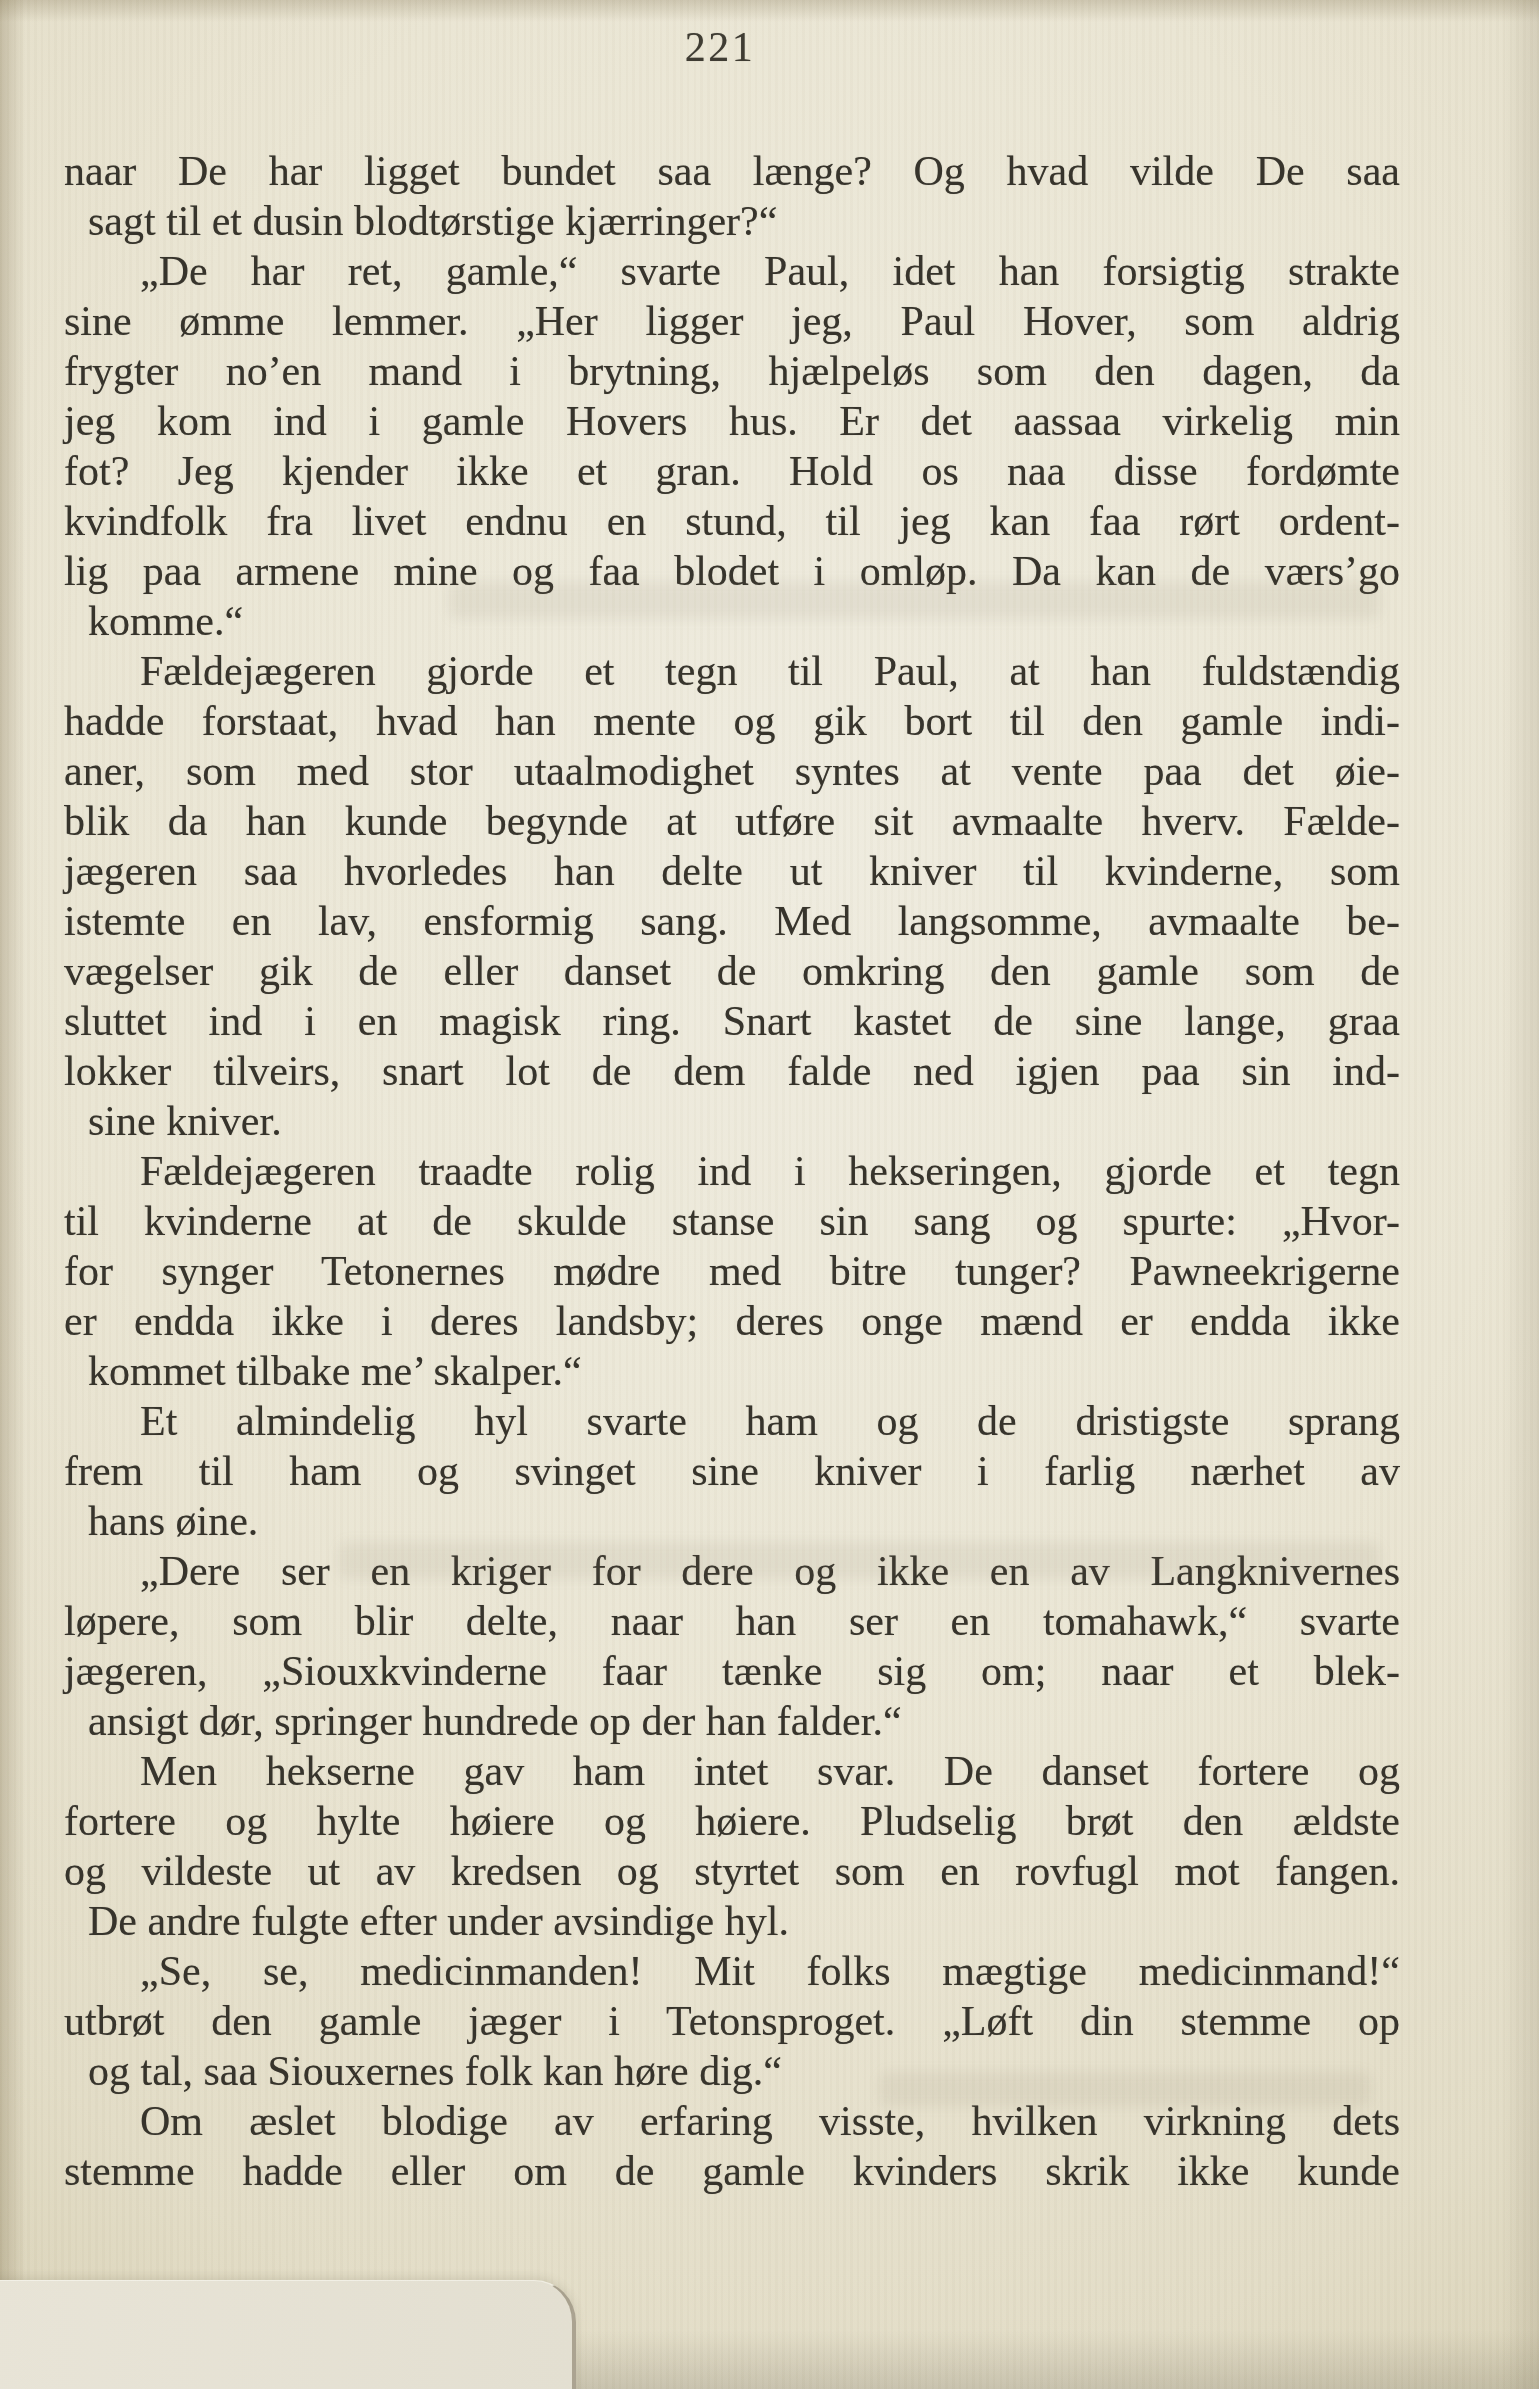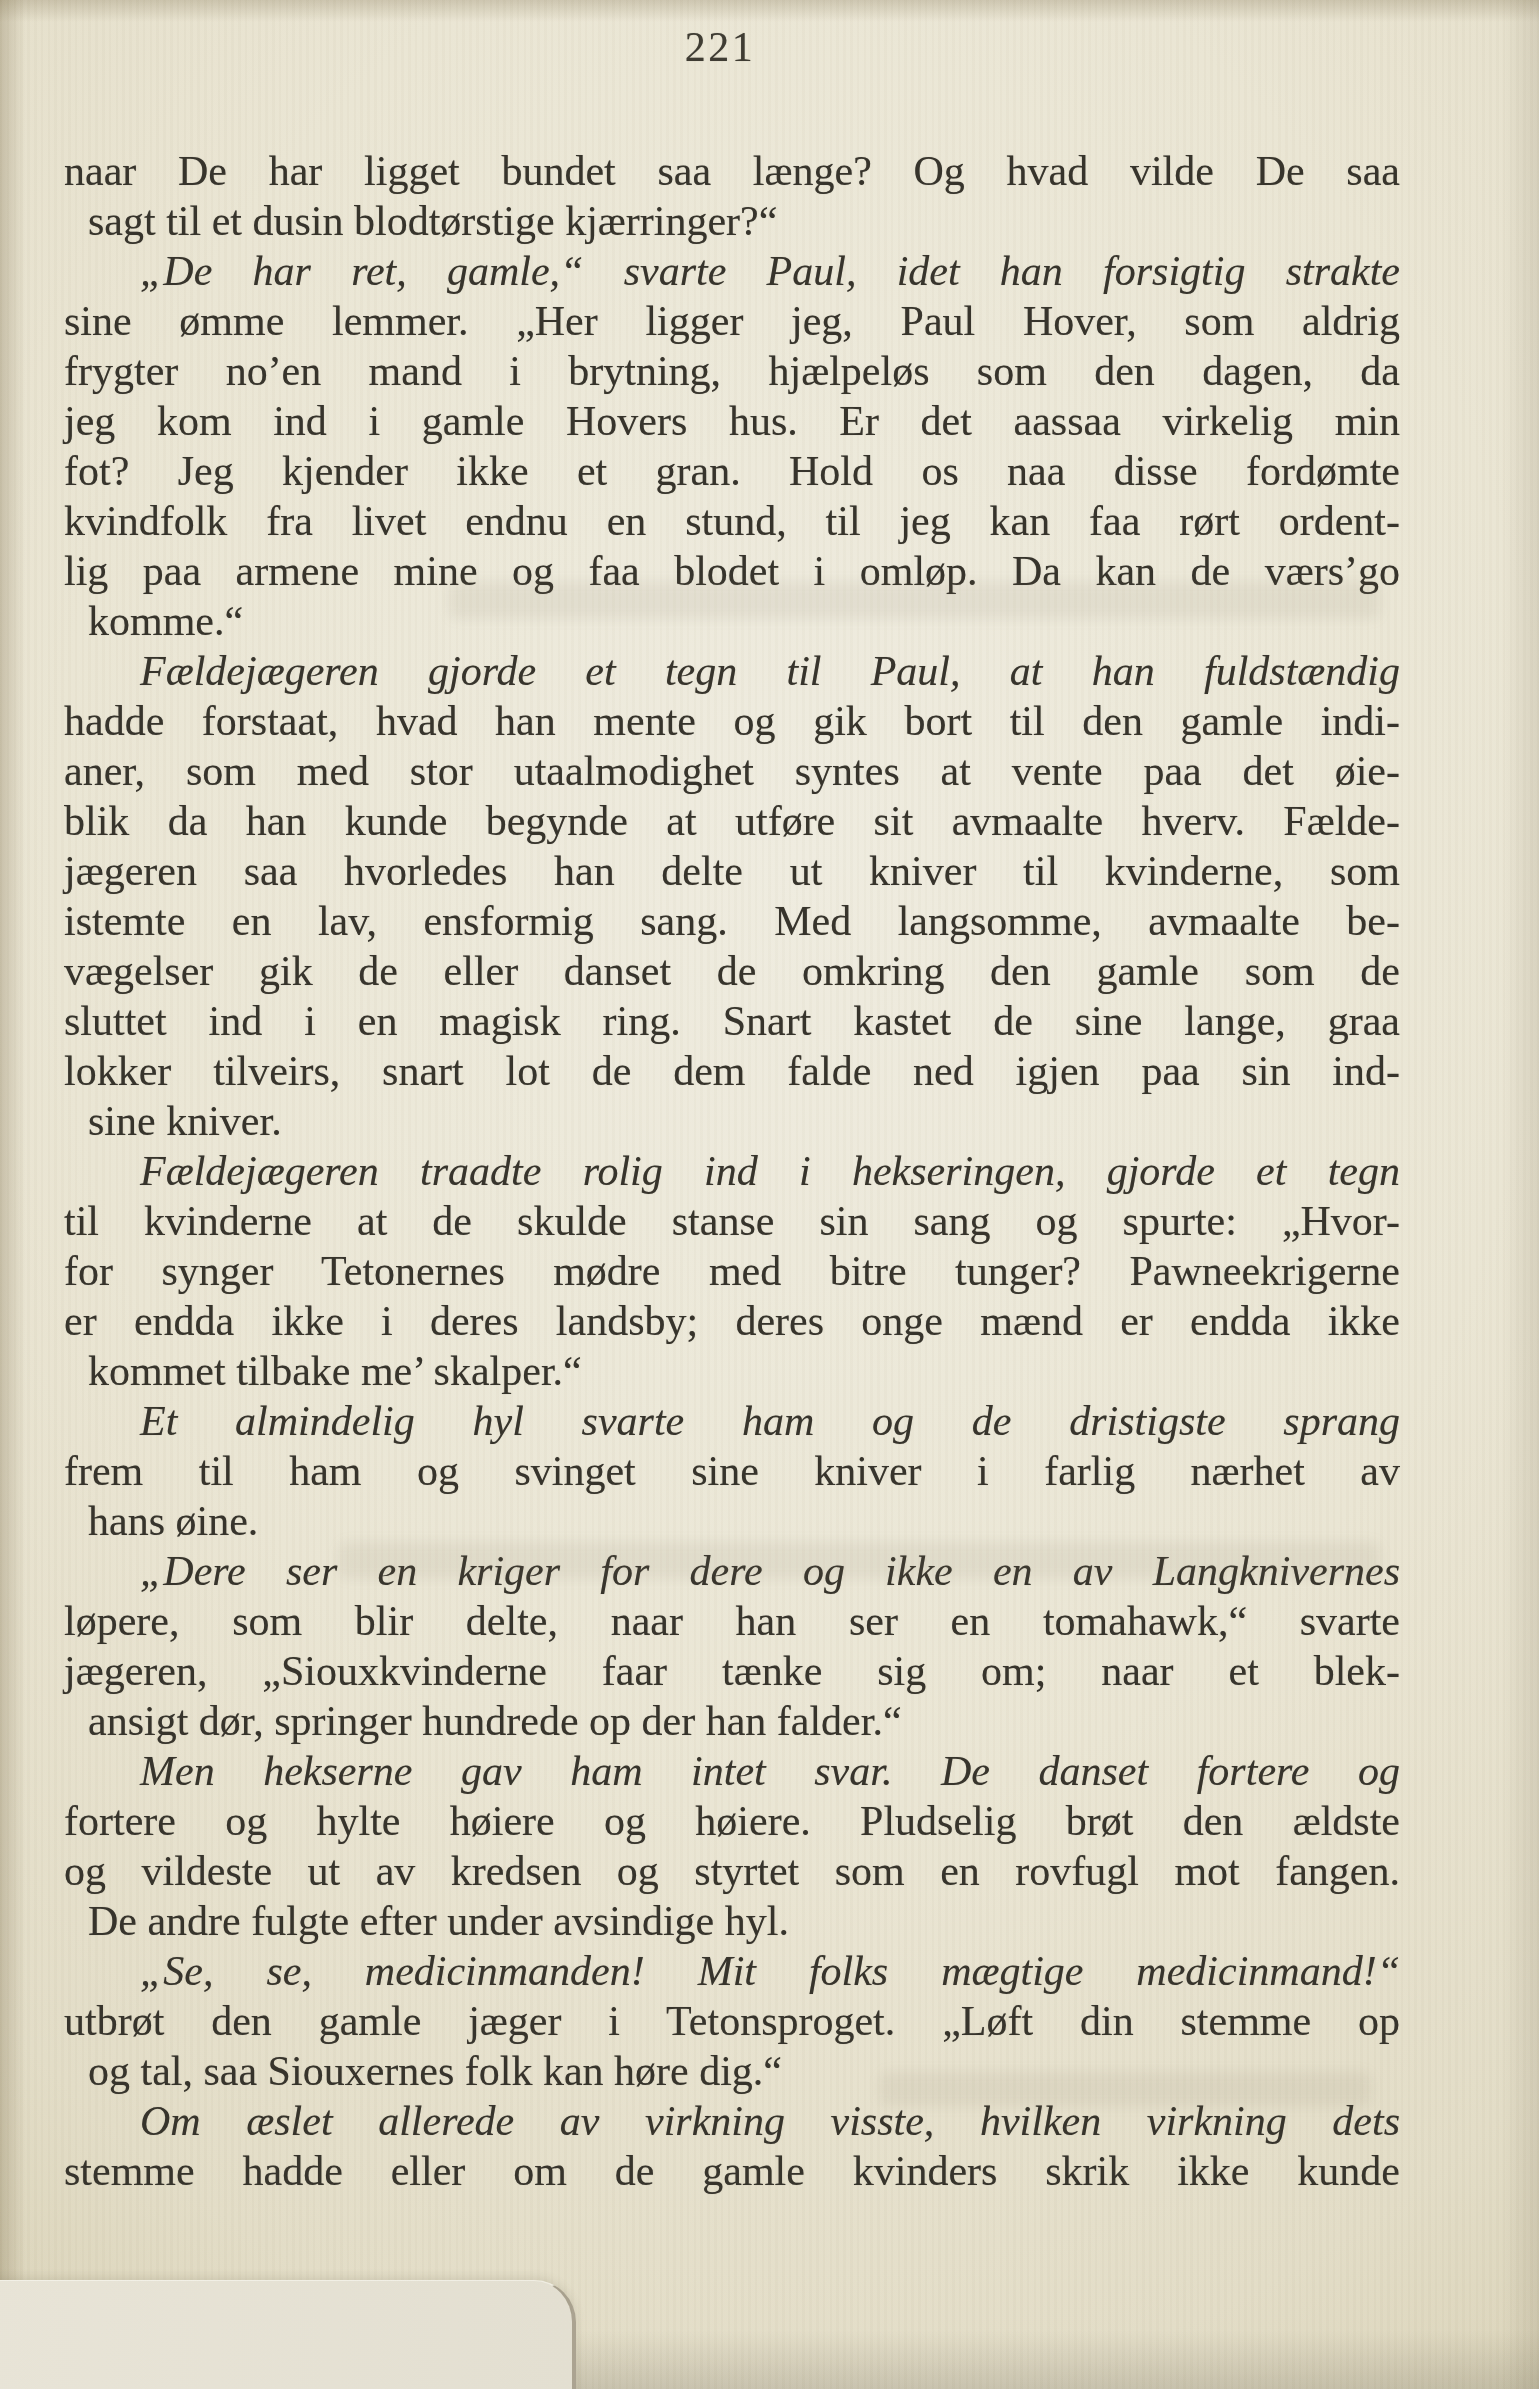--- a/index.html
+++ b/index.html
@@ -38,21 +38,21 @@
     font-size: 42px; line-height: 50px;
     text-shadow: 0 0 0.8px rgba(55,52,44,0.40);
   }
   .line {
     text-align: justify;
     text-align-last: justify;
     text-justify: inter-word;
     white-space: normal;
   }
   .line.end { text-align-last: left; margin-left: 24px; }
-  .line.indent { text-indent: 76px; font-style: italic; }
+  .line.indent { text-indent: 76px; }
   .bleed {
     position: absolute; pointer-events: none;
     background: rgba(122,116,94,0.09);
     filter: blur(6px); border-radius: 8.5px;
   }
   .patch {
     position: absolute; left: -22px; top: 2280px; width: 594px; height: 127px;
     background: linear-gradient(to right, #e8e4d7, #e3dfd1);
     border-top-right-radius: 42px;
     border-right: 4.2px solid rgba(120,110,88,0.55);
@@ -101,21 +101,21 @@
       <div class="line">løpere, som blir delte, naar han ser en tomahawk,“ svarte</div>
       <div class="line">jægeren, „Siouxkvinderne faar tænke sig om; naar et blek-</div>
       <div class="line end">ansigt dør, springer hundrede op der han falder.“</div>
       <div class="line indent">Men hekserne gav ham intet svar. De danset fortere og</div>
       <div class="line">fortere og hylte høiere og høiere. Pludselig brøt den ældste</div>
       <div class="line">og vildeste ut av kredsen og styrtet som en rovfugl mot fangen.</div>
       <div class="line end">De andre fulgte efter under avsindige hyl.</div>
       <div class="line indent">„Se, se, medicinmanden! Mit folks mægtige medicinmand!“</div>
       <div class="line">utbrøt den gamle jæger i Tetonsproget. „Løft din stemme op</div>
       <div class="line end">og tal, saa Siouxernes folk kan høre dig.“</div>
-      <div class="line indent">Om æslet allerede av virkning visste, hvilken virkning dets</div>
+      <div class="line indent">Om æslet blodige av erfaring visste, hvilken virkning dets</div>
       <div class="line">stemme hadde eller om de gamle kvinders skrik ikke kunde</div>
     </div>
 
   <div class="bleed" style="left:449px; top:582px; width:931px; height:37px;"></div>
   <div class="bleed" style="left:339px; top:1542px; width:1041px; height:37px;"></div>
   <div class="bleed" style="left:880px; top:2072px; width:491px; height:34px;"></div>
 
   <div class="patch"></div>
 </div>
 

